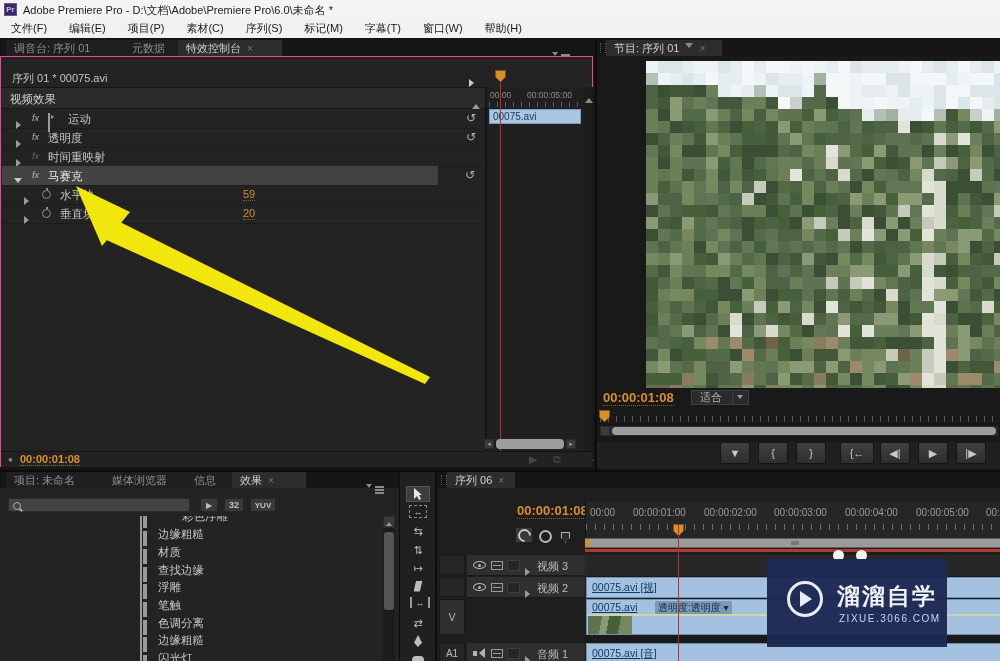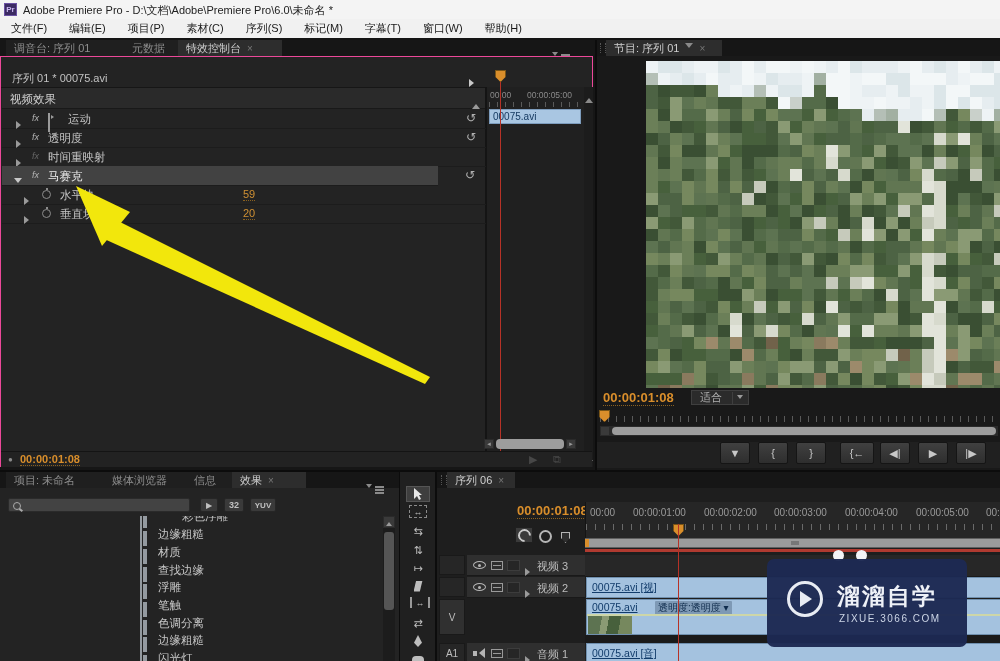--- a/index.html
+++ b/index.html
@@ -1274,21 +1274,21 @@
       <span class="abs fxchip txt" style="left:68px;top:1px;"><span>透明度:透明度</span> ▾</span>
       <div class="abs" style="left:0;top:14px;width:414px;height:2px;background:#cdd6a8;"></div>
       <div class="abs" style="left:1px;top:16px;width:44px;height:18px;background:linear-gradient(100deg,#5d7351 0 30%,#8a9a74 30% 45%,#47603c 45% 70%,#76885e 70%);"></div>
     </div>
     <div class="clip" style="left:149px;top:171px;width:416px;height:21px;">
       <span class="abs cliplabel txt" style="left:5px;top:3px;">00075.avi [音]</span>
     </div>
 
     <div class="abs" style="left:396px;top:78px;width:11px;height:11px;border-radius:50%;background:#f2f4f6;"></div>
     <div class="abs" style="left:419px;top:78px;width:11px;height:11px;border-radius:50%;background:#f2f4f6;"></div>
-    <div class="abs watermark" style="left:330px;top:87px;width:200px;height:88px;border-radius:7px;">
+    <div class="abs watermark" style="left:330px;top:87px;width:180px;height:88px;">
       <span class="wm-circle" style="left:20px;top:22px;"></span>
       <span class="wm-play" style="left:33px;top:32px;"></span>
       <span class="abs txt" style="left:70px;top:22px;font-size:23px;font-weight:bold;color:#eef1f7;letter-spacing:2px;">溜溜自学</span>
       <span class="abs txt" style="left:72px;top:54px;font-size:10px;color:#ccd5e6;letter-spacing:1.5px;">ZIXUE.3066.COM</span>
     </div>
 
     <div class="abs phmarker" style="left:236px;top:52px;"></div>
     <div class="abs redline" style="left:241px;top:52px;height:139px;"></div>
   </div>
 

